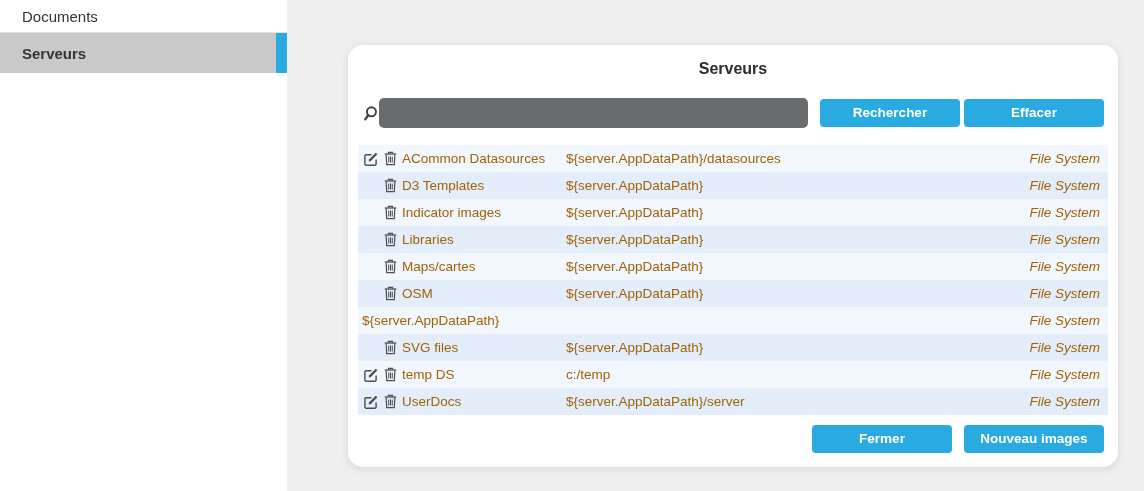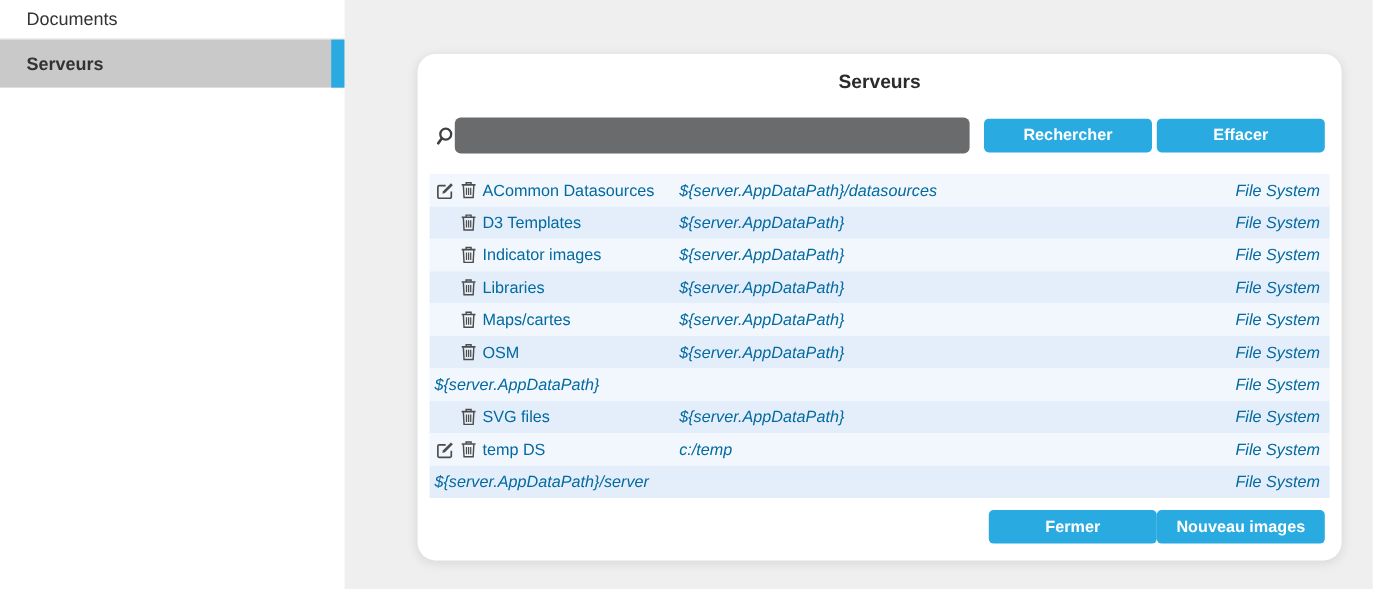--- a/index.html
+++ b/index.html
@@ -61,36 +61,36 @@
     font-size:13.5px; font-weight:700; font-family:inherit;
     cursor:pointer; line-height:28px; text-align:center; padding:0;
   }
   .btn-top { width:140px; }
   .btn-search { margin-left:12px; }
   .btn-clear { margin-left:4px; }
   
   .server-table { margin:17px -4px 0 -4px; }
   .server-row {
     display:flex; align-items:center; height:27px;
-    padding:0 6px 0 4px; font-size:13.5px; color:#0369a1;
+    padding:0 6px 0 4px; font-size:13.5px; color:#a16207;
   }
   .server-row.odd  { background:var(--row-odd); }
   .server-row.even { background:var(--row-even); }
   .cell-main { display:flex; align-items:center; width:204px; flex:0 0 204px; }
   .icon-btn {
     display:inline-flex; align-items:center; justify-content:center;
     background:none; border:none; padding:0; cursor:pointer;
   }
   .edit-slot { width:17px; height:17px; margin-right:4px; }
   .trash-slot { width:14px; height:16px; margin-right:5px; }
-  .cell-path { flex:1;font-style:italic; }
+  .cell-path { flex:1; }
   .cell-type { text-align:right; padding-right:2px; white-space:nowrap;font-style:italic; }
   
   .bottom-row {
-    margin-top:10px; display:flex; justify-content:flex-end; gap:0;
+    margin-top:10px; display:flex; justify-content:flex-end; gap:12px;
   }
   .btn-bottom { width:140px; }
 </style>
 </head>
 <body>
 
 <div class="main-bg"></div>
 
 <div class="sidebar">
   <div class="sidebar-item">
@@ -300,20 +300,39 @@
           <line x1="7" y1="5.8" x2="7" y2="12.4" stroke="#4d4d4d" stroke-width="1.1"></line>
           <line x1="8.9" y1="5.8" x2="8.9" y2="12.4" stroke="#4d4d4d" stroke-width="1.1"></line>
         </svg>
       </button>
       <span>temp DS</span>
     </span>
     <span class="cell-path">c:/temp</span>
     <span class="cell-type">File System</span>
   </div>
       <div class="server-row even">
+    <span class="cell-main">
+      <button class="icon-btn edit-slot" title="">
+        <svg viewBox="0 0 16 16" width="16" height="16">
+          <path d="M13.1 8.6V13a1.2 1.2 0 0 1-1.2 1.2H3.1A1.2 1.2 0 0 1 1.9 13V4.9a1.2 1.2 0 0 1 1.2-1.2h5.3" fill="none" stroke="#4d4d4d" stroke-width="1.4"></path>
+          <path d="M6.2 8.3 12.8 1.7l1.6 1.6-6.6 6.6-2.2.6z" fill="#4d4d4d"></path>
+        </svg>
+      </button>
+      <button class="icon-btn trash-slot" title="">
+        <svg viewBox="0 0 14 16" width="13" height="15">
+          <line x1="0.8" y1="3.2" x2="13.2" y2="3.2" stroke="#4d4d4d" stroke-width="1.4"></line>
+          <path d="M4.8 2.9V1.3h4.4v1.6" fill="none" stroke="#4d4d4d" stroke-width="1.3"></path>
+          <path d="M2.3 3.6l.6 11h8.2l.6-11" fill="none" stroke="#4d4d4d" stroke-width="1.3"></path>
+          <line x1="5.1" y1="5.8" x2="5.1" y2="12.4" stroke="#4d4d4d" stroke-width="1.1"></line>
+          <line x1="7" y1="5.8" x2="7" y2="12.4" stroke="#4d4d4d" stroke-width="1.1"></line>
+          <line x1="8.9" y1="5.8" x2="8.9" y2="12.4" stroke="#4d4d4d" stroke-width="1.1"></line>
+        </svg>
+      </button>
+      <span>UserDocs</span>
+    </span>
     <span class="cell-path">${server.AppDataPath}/server</span>
     <span class="cell-type">File System</span>
   </div>
     </div>
 
   <div class="bottom-row">
     <button class="btn btn-bottom">Fermer</button>
     <button class="btn btn-bottom">Nouveau images</button>
   </div>
 </div>

